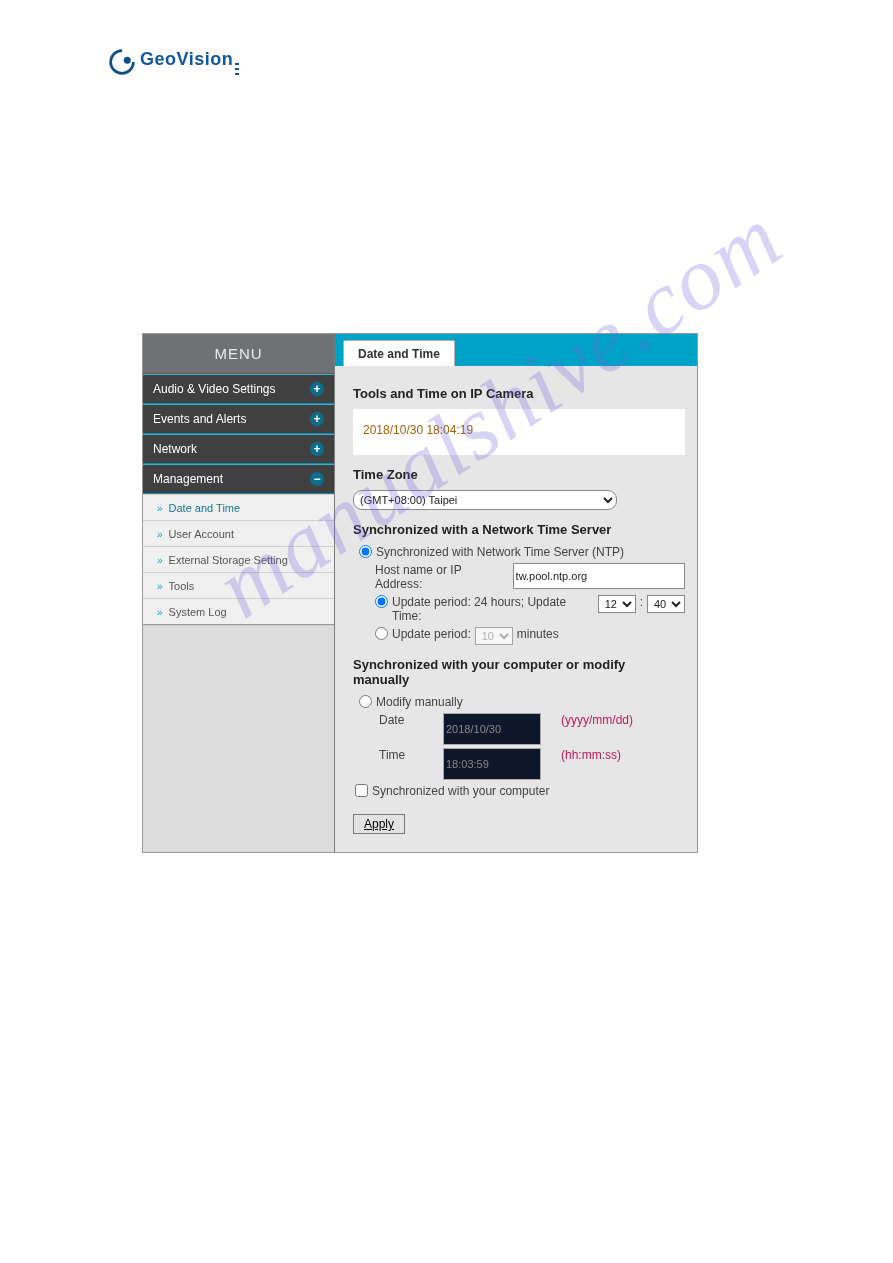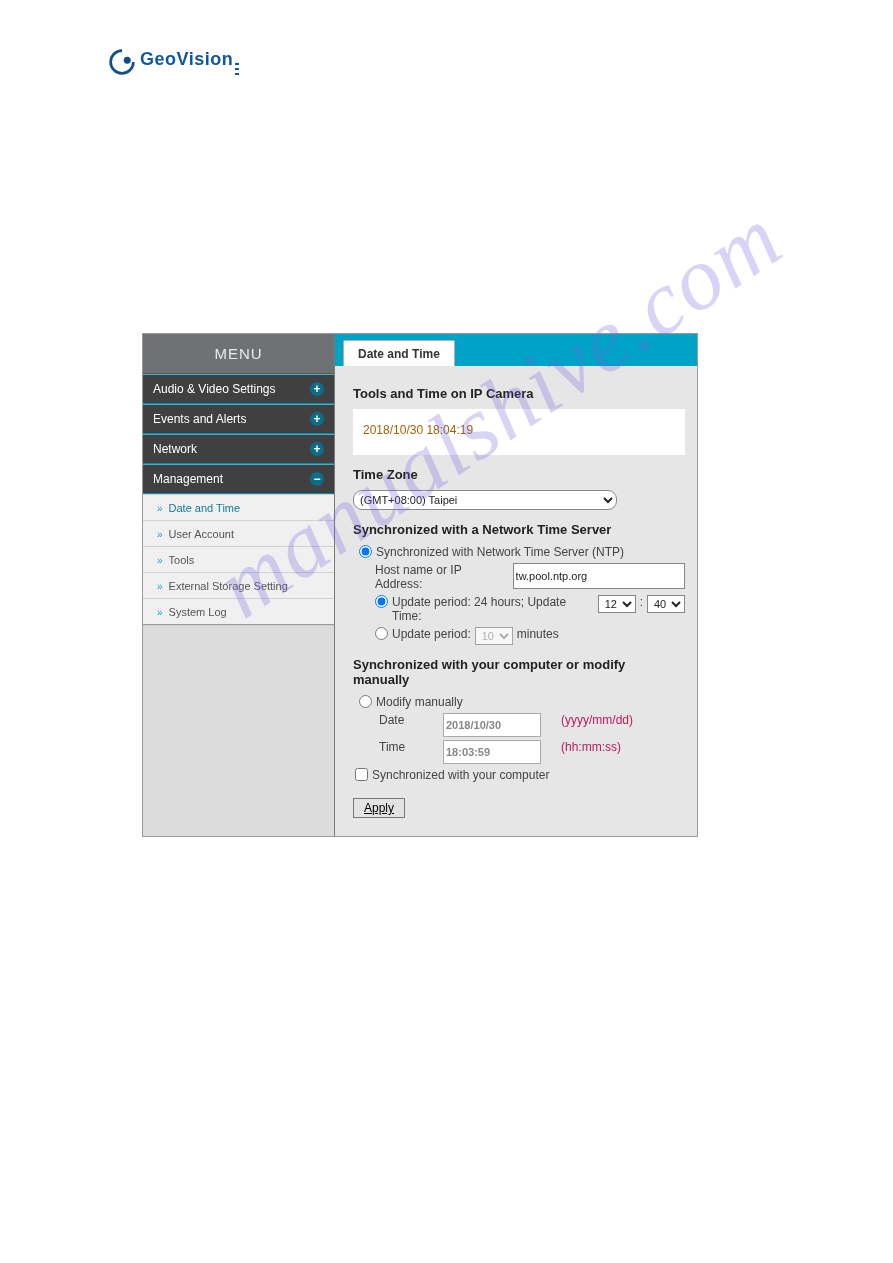--- a/index.html
+++ b/index.html
@@ -116,21 +116,21 @@
     font-size: 12px;
     color: #a16207;
   }
   select, input[type=text] {
     font-size: 11px; padding: 1px 2px;
     border: 1px solid #888; background:#fff; color:#222;
   }
   select.tz { width: 264px; height: 20px; border-radius: 9px; }
   select.tm { width: 38px; }
   input.ntp { width: 176px; height: 26px; }
-  input.dt { width: 98px; height: 24px; background:#ffffff; color:#888; border:1px solid #aaa;font-weight:bold; }
+  input.dt { width: 98px; height: 32px; background:#0f172a; color:#888; border:1px solid #aaa; }
   .radline { margin: 4px 0 4px 6px; display:flex; align-items:flex-start; gap:4px; font-size:12px; color:#444;}
   .radline.sub { margin-left: 22px; }
   .lbl { font-size: 12px; color:#444; }
   .tbl { margin-left: 26px; }
   .tbl .row { display:flex; align-items:flex-start; gap:20px; margin:3px 0; font-size:12px; color:#444;}
   .tbl .row .c1 { width: 44px; }
   .tbl .row .c3 { color:#be185d; }
   .apply-btn {
     margin-top: 12px;
     border: 1px solid #7a7a7a;
@@ -191,22 +191,22 @@
       <span class="icon-b">+</span>
     </div>
     <div class="menu-section">
       <span>Management</span>
       <span class="icon-b">−</span>
     </div>
 
     <div class="submenu">
       <div class="subitem active">Date and Time</div>
       <div class="subitem">User Account</div>
+      <div class="subitem">External Storage Setting</div>
       <div class="subitem">Tools</div>
-      <div class="subitem">External Storage Setting</div>
       <div class="subitem">System Log</div>
     </div>
     <div class="sidebar-bottom"></div>
   </div>
 
   <div class="content">
     <div class="tabs-row">
       <div class="tab">Date and Time</div>
     </div>
 

